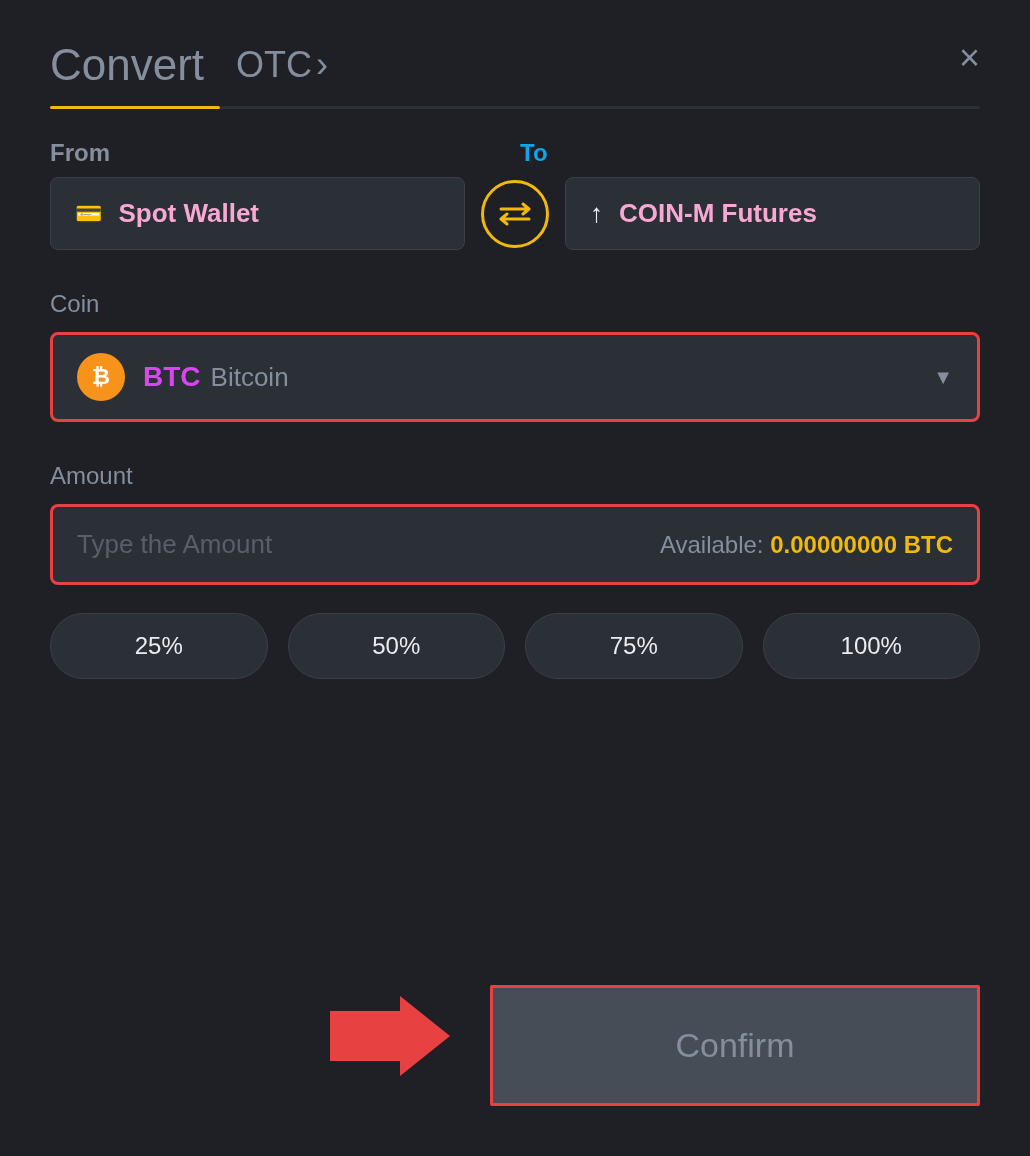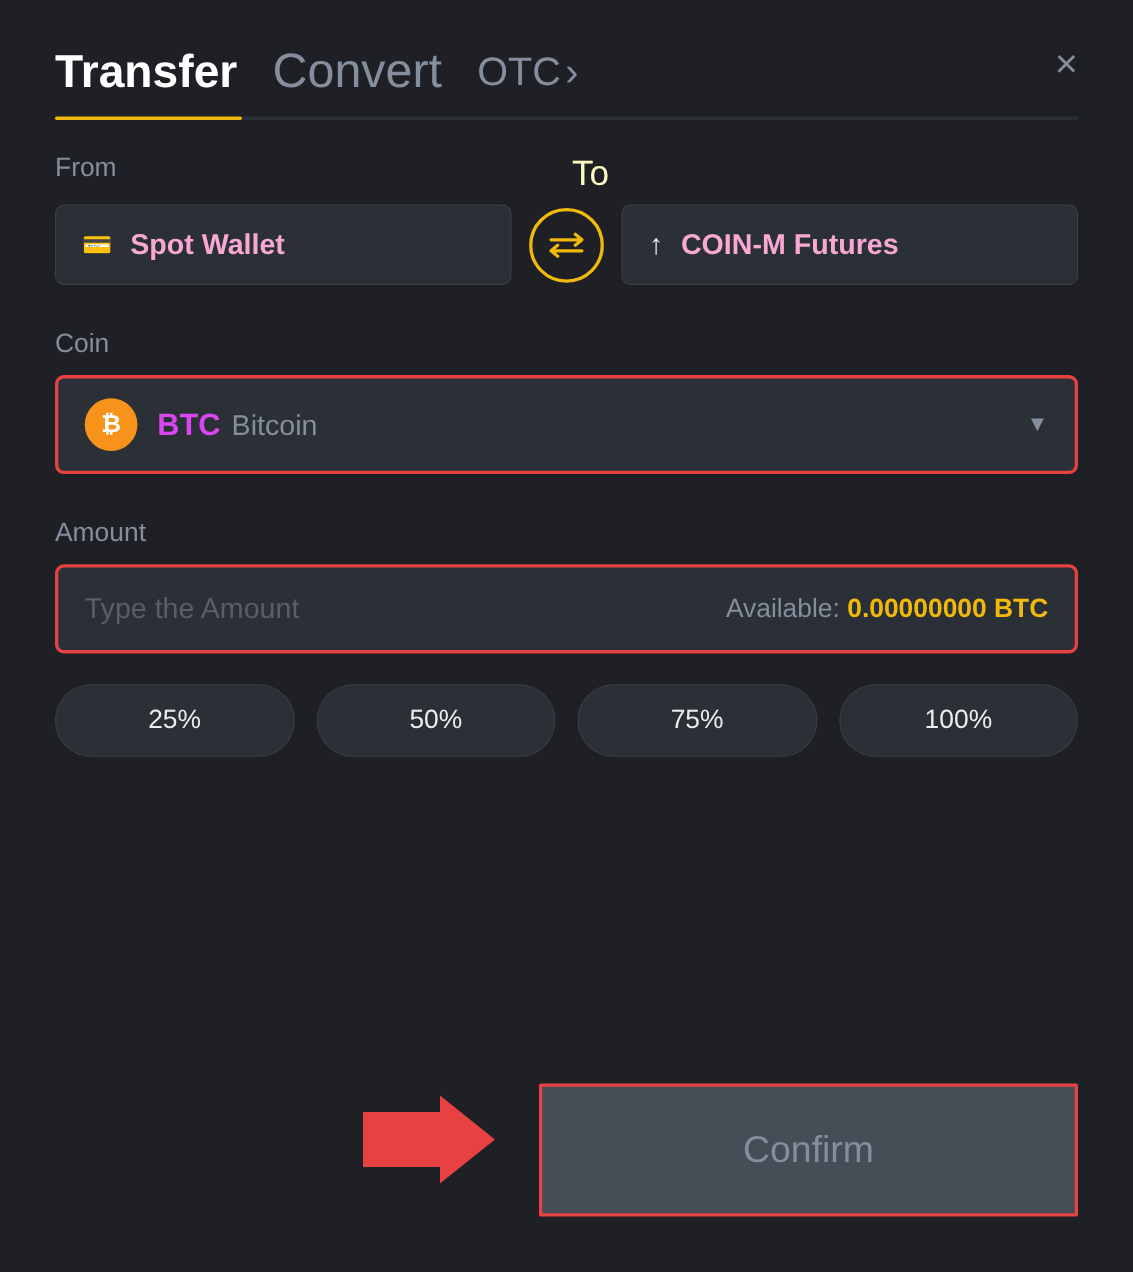--- a/index.html
+++ b/index.html
@@ -77,30 +77,31 @@
     .tab-underline-rest {
       flex: 1;
       height: 3px;
       background: #2b2f36;
       border-radius: 2px;
     }
     .from-to-labels {
       display: flex;
       width: 100%;
       margin-bottom: 10px;
+      font-weight: bold;
     }
     .label-from {
       flex: 1;
       font-size: 24px;
       color: #848e9c;
     }
     .label-to {
       flex: 1;
-      font-size: 32px;
-      color: #fef9c3;
+      font-size: 24px;
+      color: #0ea5e9;
       padding-left: 10px;
     }
 
     
     .wallet-row {
       display: flex;
       align-items: center;
       gap: 0;
       margin-bottom: 40px;
       width: 100%;
@@ -279,21 +280,20 @@
       width: 120px;
       height: 100px;
     }
   </style>
 </head>
 <body>
 
 <div class="modal">
 
   <div class="header">
-    <span class="header-title">Transfer</span>
     <span class="header-tab">Convert</span>
     <span class="header-tab-otc">
       <span>OTC</span>
       <span>›</span>
     </span>
     <button class="close-btn">×</button>
   </div>
 
   <div class="tab-underline-container">
     <div class="tab-underline"></div>

